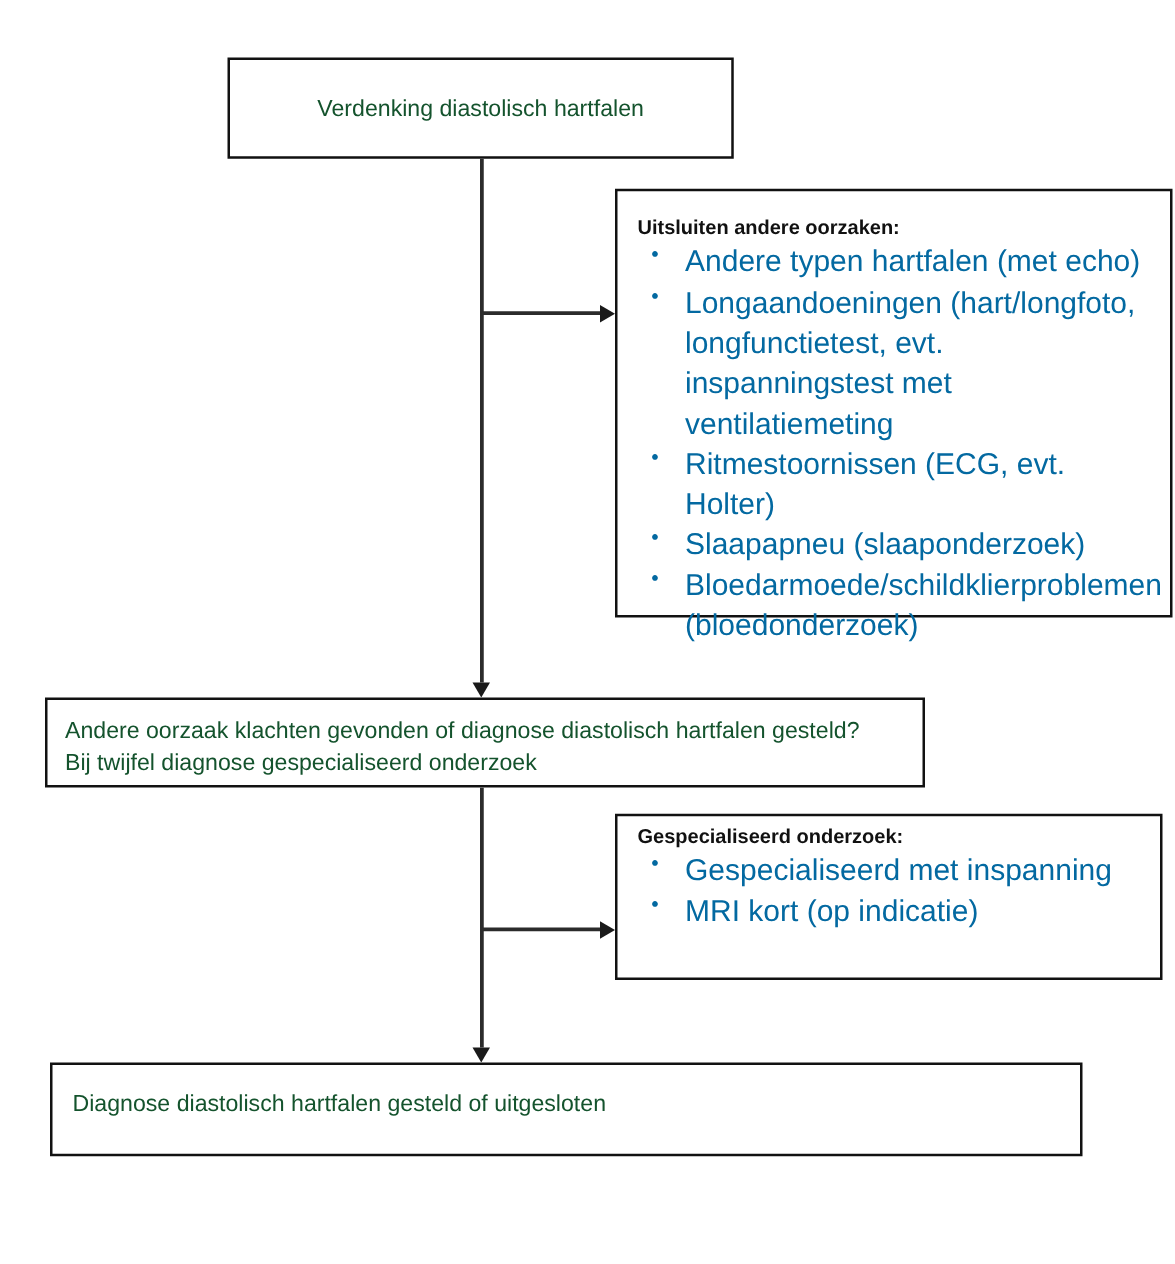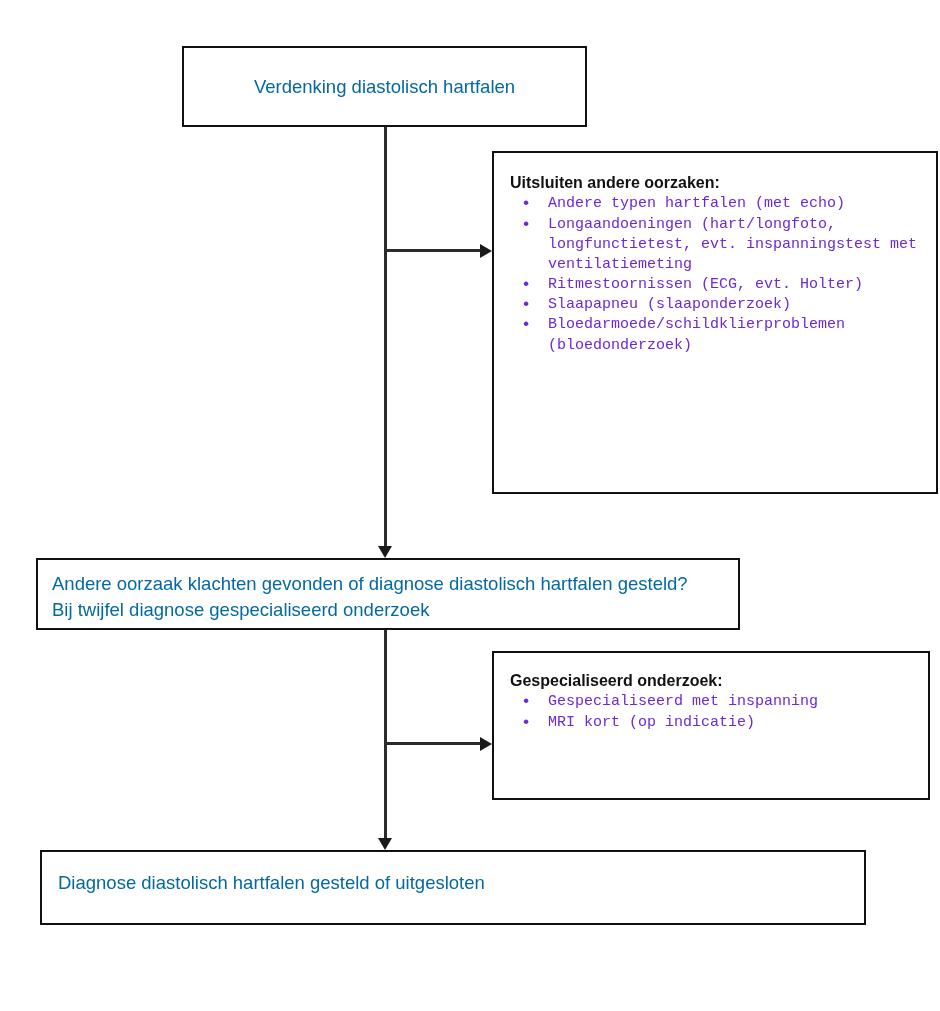--- a/index.html
+++ b/index.html
@@ -21,21 +21,21 @@
   }
   .node {
     position: absolute;
     box-sizing: border-box;
     border: 2px solid #111111;
     background: #ffffff;
   }
   .node-text {
     font-size: 18.5px;
     line-height: 1.38;
-    color: #0369a1;
+    color: #14532d;
     white-space: pre-line;
   }
   
   #box-start {
     left: 182px;
     top: 46px;
     width: 405px;
     height: 81px;
     display: flex;
     align-items: center;
@@ -64,42 +64,41 @@
     left: 492px;
     top: 151px;
     width: 446px;
     height: 343px;
     padding: 19px 10px 0 16px;
   }
   #box-specialist {
     left: 492px;
     top: 651px;
     width: 438px;
-    height: 149px;
-    padding: 17px 10px 0 16px;
+    height: 133px;
+    padding: 6px 10px 0 16px;
   }
   .list-title {
     font-size: 16px;
     font-weight: bold;
     line-height: 1.34;
     margin: 0 0 1px 0;
     color: #111111;
   }
   ul.bullets {
     list-style: none;
     margin: 0;
     padding: 0;
   }
   ul.bullets > li {
     position: relative;
-    font-size: 15px;
+    font-size: 24px;
     line-height: 1.345;
     padding-left: 38px;
-    color: #6d28d9;
-    font-family: Liberation Mono, monospace;
+    color: #0369a1;
   }
   ul.bullets > li::before {
     content: "\2022";
     position: absolute;
     left: 11px;
     top: -1px;
     font-size: 17px;
     line-height: inherit;
   }
   

